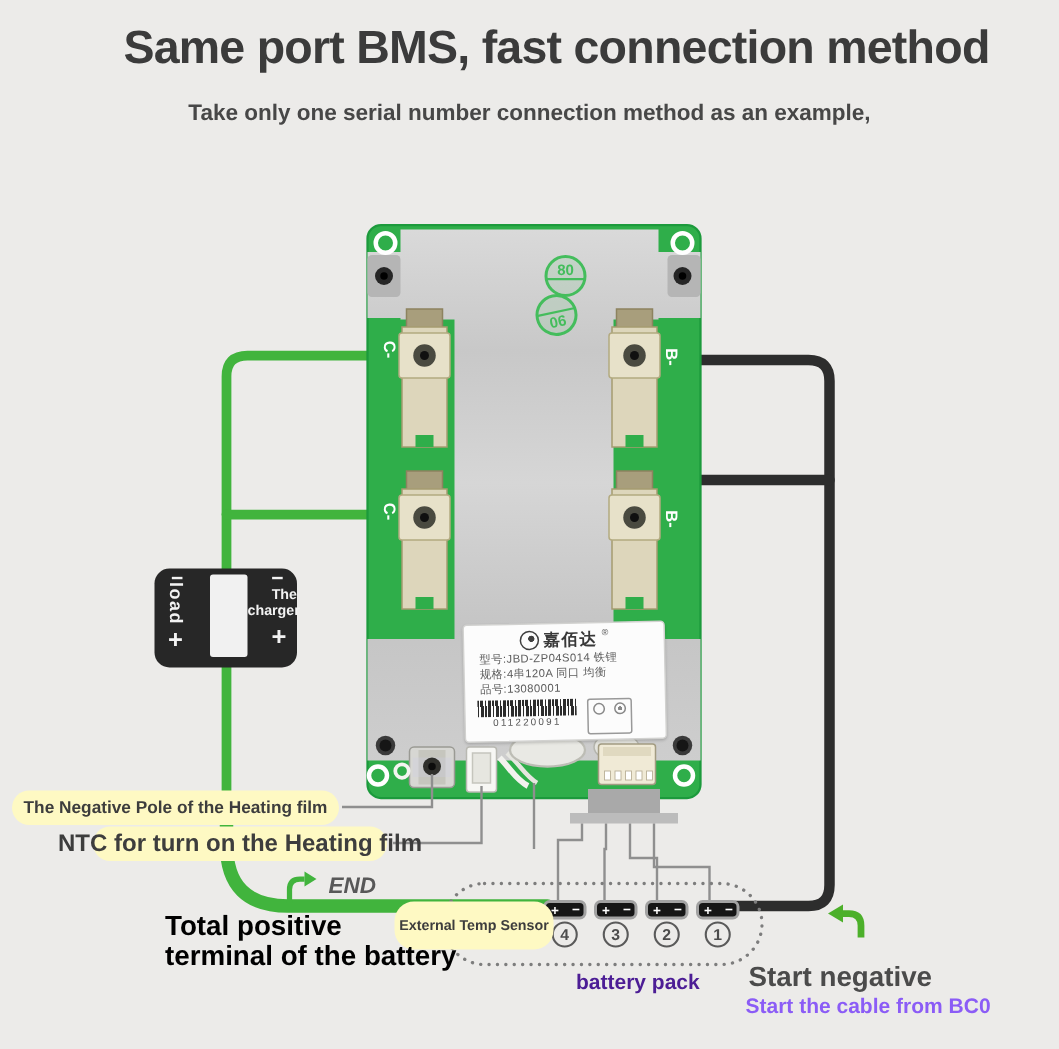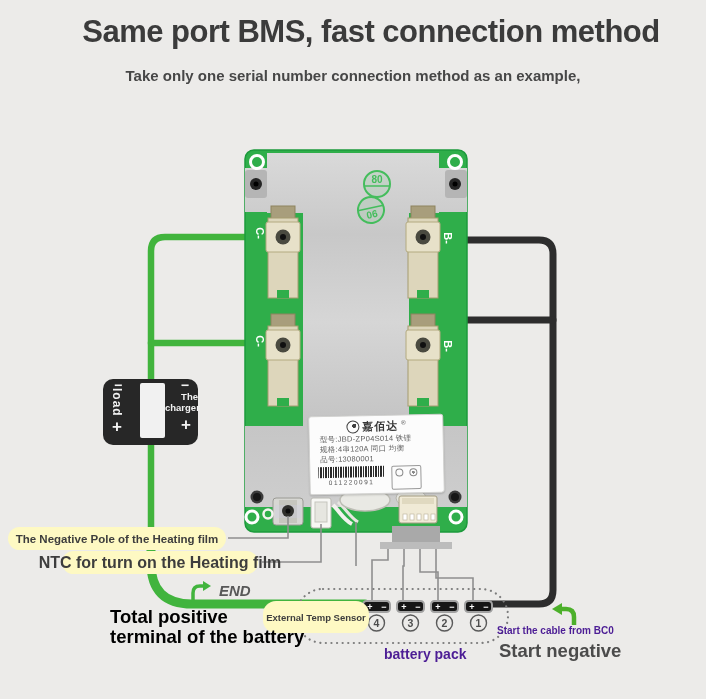--- a/index.html
+++ b/index.html
@@ -49,21 +49,21 @@
      background:repeating-linear-gradient(90deg,#2b2b2b 0 1px,transparent 1px 2px,#2b2b2b 2px 4px,transparent 4px 5px);}
   .card .barcode-num{font-size:6.5px;color:#555;text-align:center;letter-spacing:1.5px;margin-top:1px;}
   .card .certbox{width:30px;height:24px;border:1px solid #999;border-radius:2px;
                  display:flex;align-items:flex-start;justify-content:space-between;padding:2px 3px;box-sizing:border-box;}
   .card .certdot{width:6px;height:6px;border:1px solid #888;border-radius:50%;}
   .card .certdot.f{background:radial-gradient(circle,#888 30%,transparent 34%);}
 
   
   .tpos{left:110px;top:607px;font-size:18.5px;font-weight:600;color:#000000;line-height:19.5px;}
   .bpack{left:384px;top:646px;font-size:14px;font-weight:bold;color:#4c1d95;}
-  .startcable{left:497px;top:625px;font-size:10px;font-weight:bold;color:#4c1d95;}
+  .startcable{left:497px;top:662px;font-size:14px;font-weight:bold;color:#8b5cf6;}
   .tneg{left:499px;top:641px;font-size:18.5px;font-weight:600;color:#4b4b4b;line-height:19.5px;}
 </style>
 </head>
 <body>
 
 <div class="stage">
 
   <div class="abs title">Same port BMS, fast connection method</div>
   <div class="abs subtitle">
     <div>Take only one serial number connection method as an example,</div>

